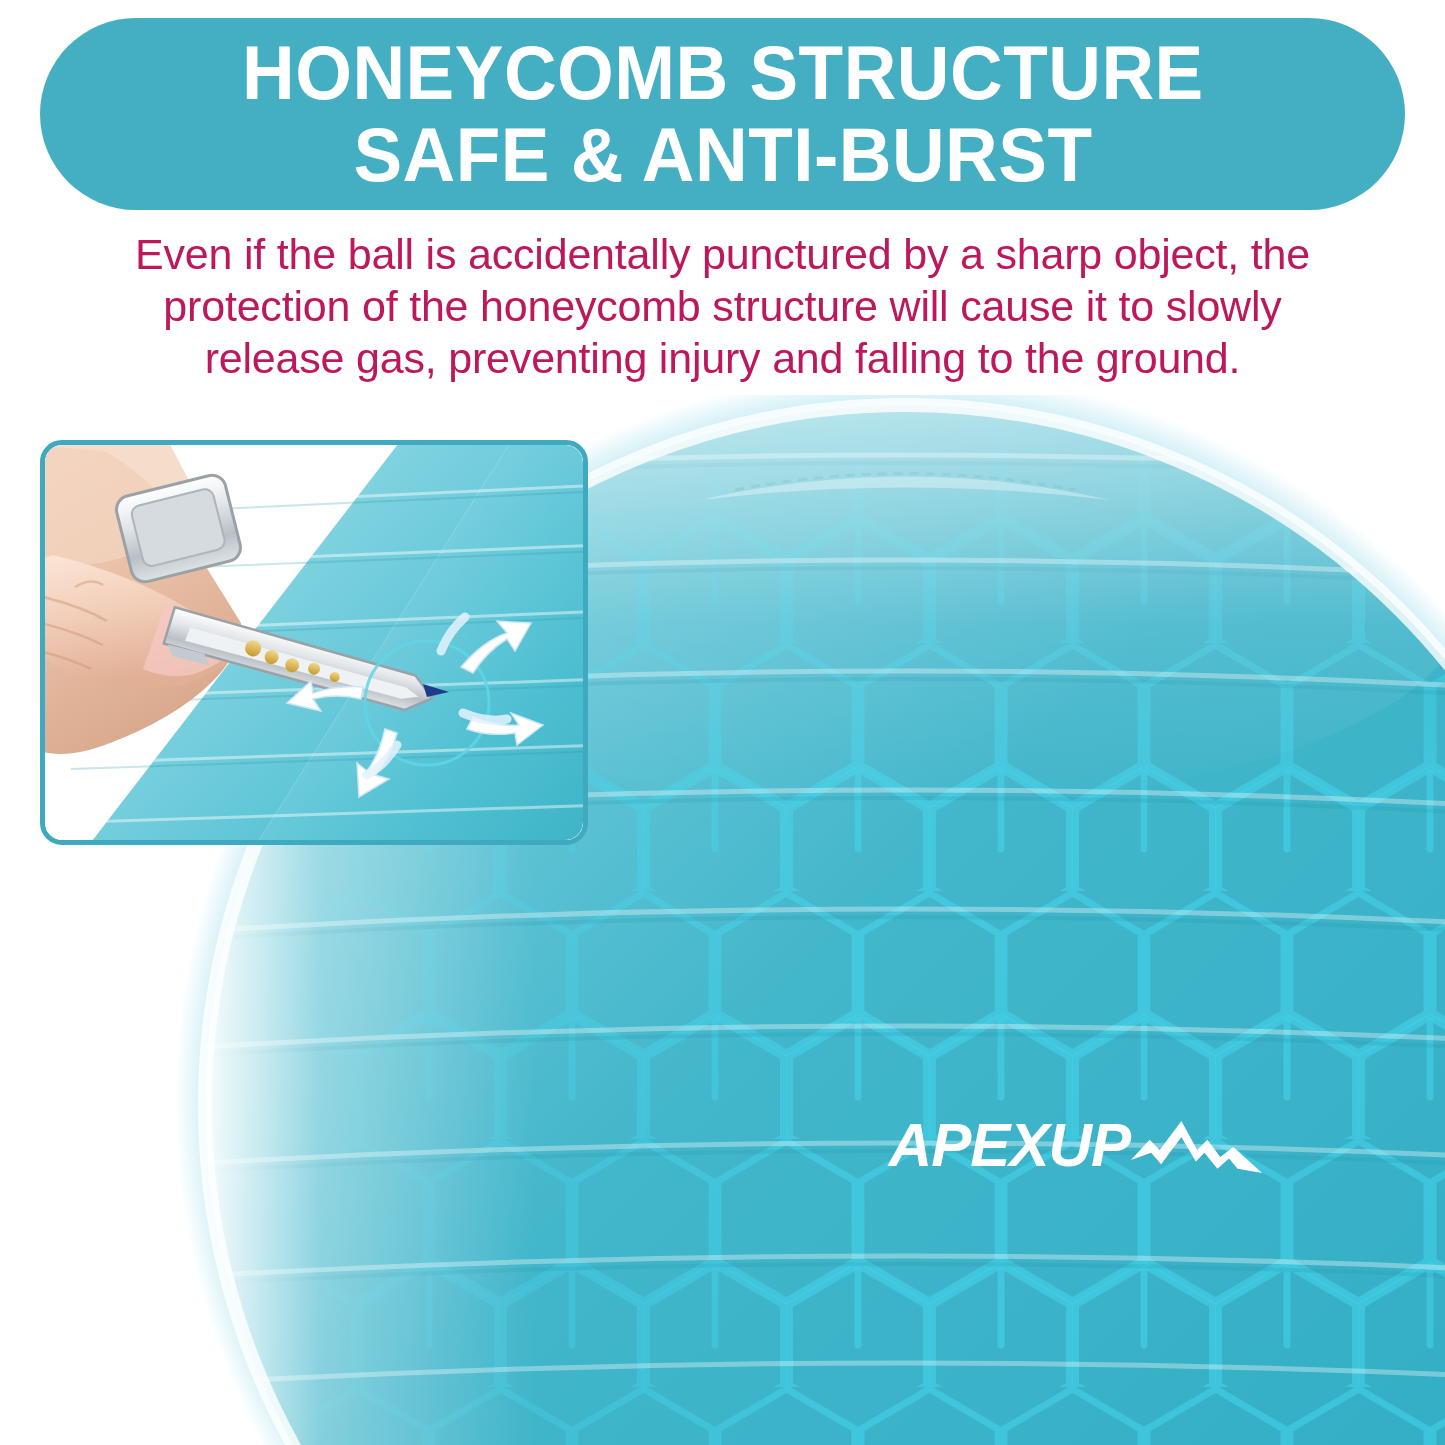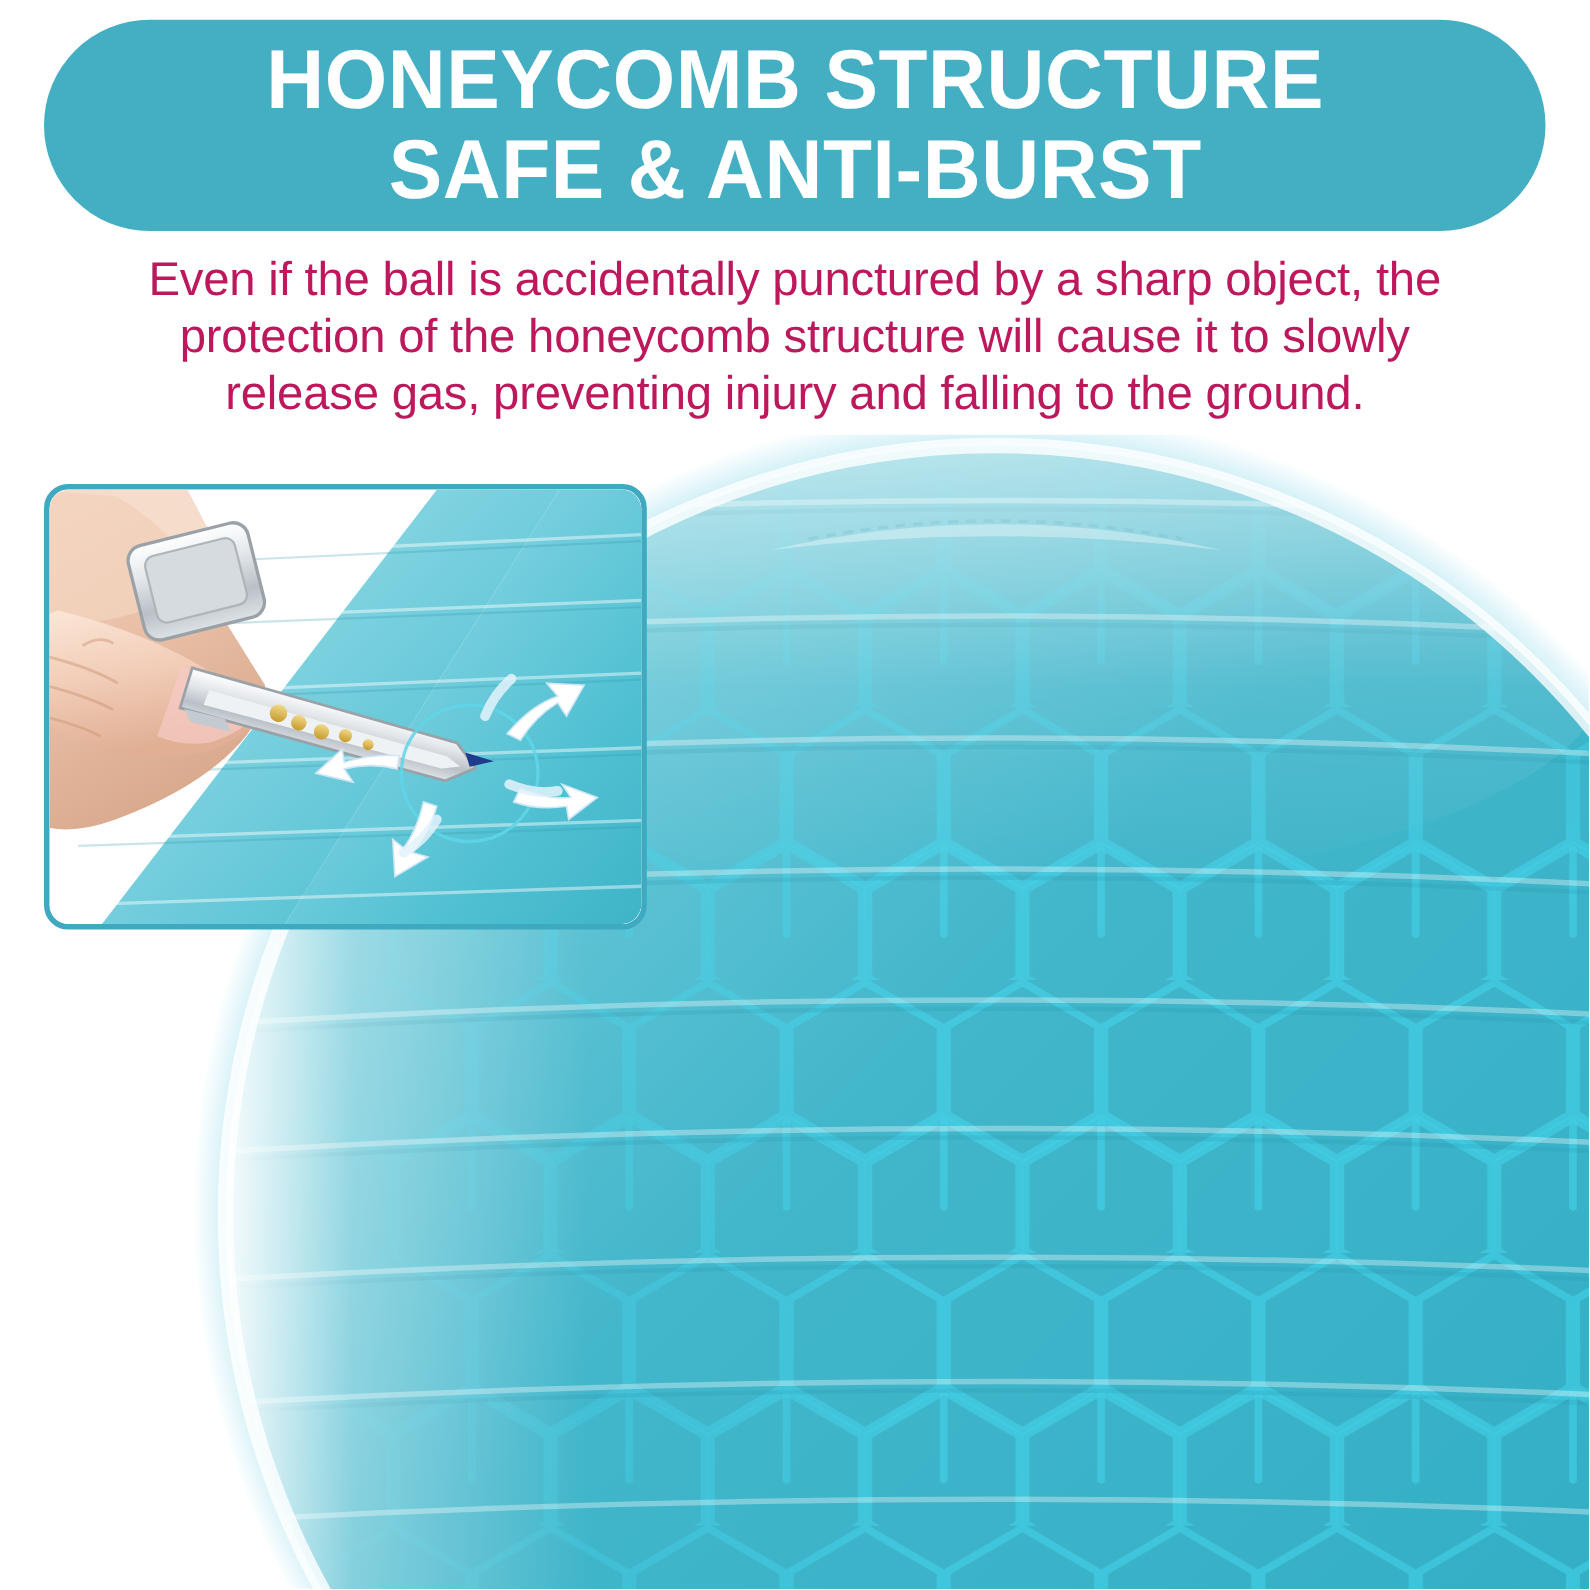--- a/index.html
+++ b/index.html
@@ -340,14 +340,20 @@
             <path d="M316 254 Q292 248 268 254 L276 266 L242 258 L266 236 L268 248 Q294 240 318 242 Z"></path>
             <path d="M396 206 Q404 186 420 172" fill="none" stroke="#E3F2FB" stroke-width="9" stroke-linecap="round" opacity="0.85"></path>
             <path d="M352 300 Q340 320 322 330" fill="none" stroke="#E3F2FB" stroke-width="9" stroke-linecap="round" opacity="0.85"></path>
             <path d="M418 268 Q442 278 462 274" fill="none" stroke="#E3F2FB" stroke-width="9" stroke-linecap="round" opacity="0.85"></path>
           </g>
         </g>
       </g>
     </svg>
   </div>
 
+  <div id="brand-logo">
+    <div id="logo-wordmark">APEXUP</div>
+    <svg id="logo-mountain" width="190" height="80" viewBox="0 0 190 80" xmlns="http://www.w3.org/2000/svg">
+      <path d="M4 58 L30 30 L44 44 L74 4 L96 44 L110 30 L128 54 L146 40 L186 76 L152 70 L140 56 L124 70 L106 48 L94 60 L74 26 L46 64 L32 48 Z" fill="#ffffff"></path>
+    </svg>
+  </div>
 
 </div>
 
 </body></html>

